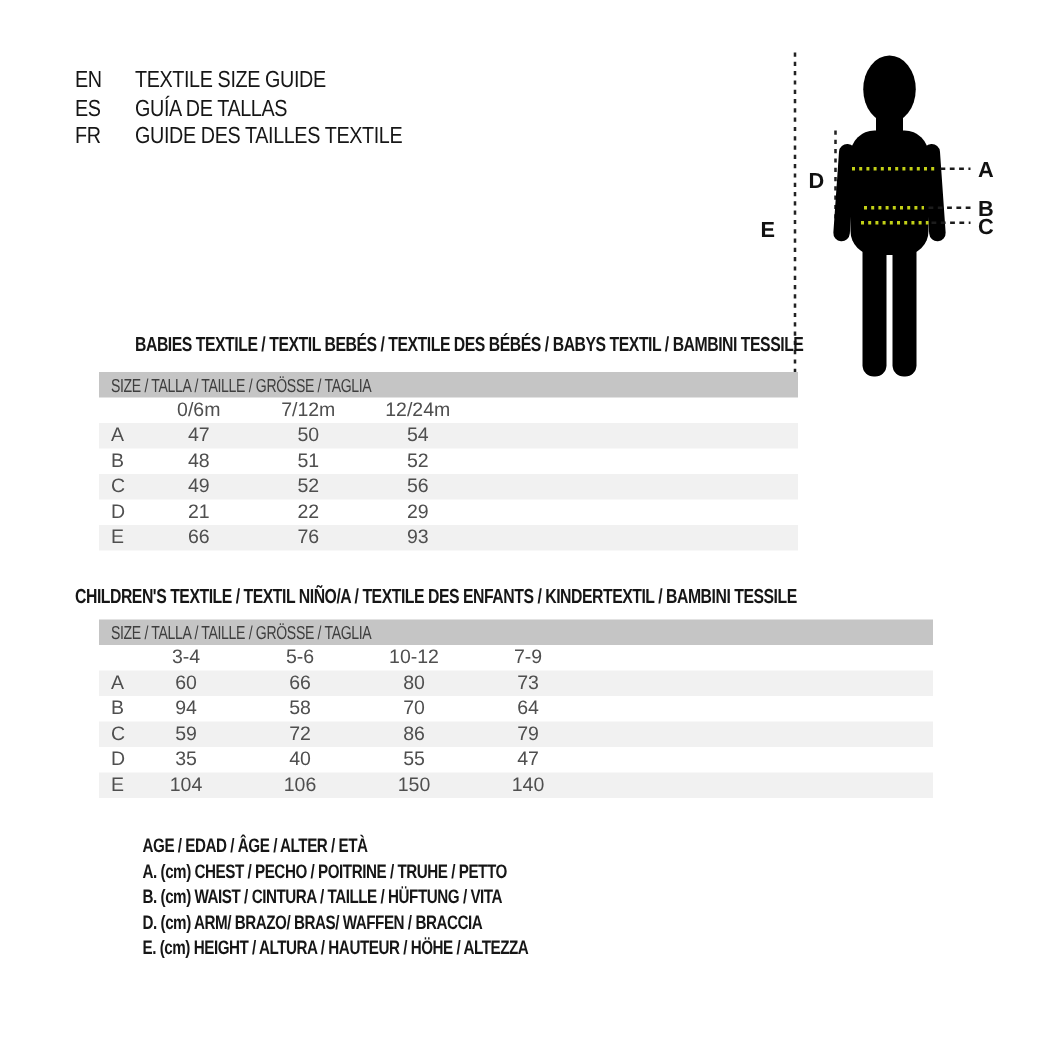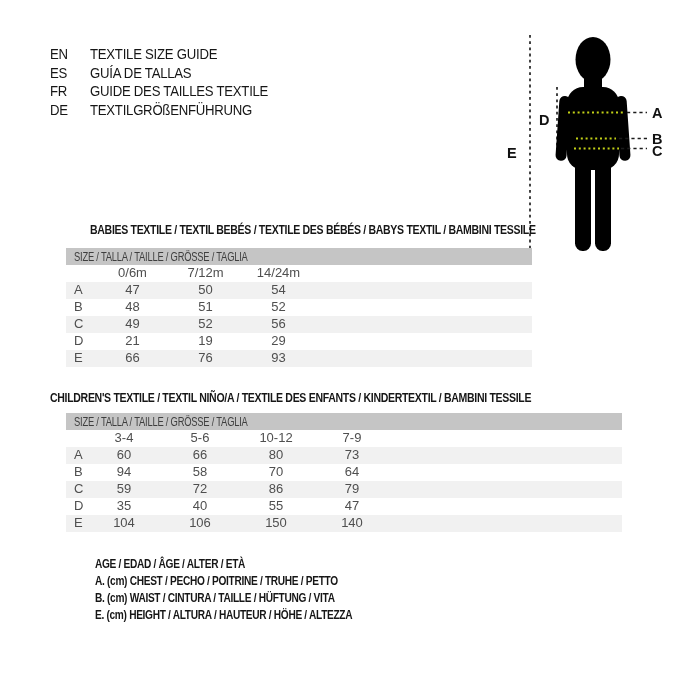--- a/index.html
+++ b/index.html
@@ -58,24 +58,20 @@
       <span class="cnd sx85">TEXTILE SIZE GUIDE</span>
     </div>
     <div class="lang-row">
       <span class="lang-code"><span class="cnd sx85">ES</span></span>
       <span class="cnd sx85">GUÍA DE TALLAS</span>
     </div>
     <div class="lang-row">
       <span class="lang-code"><span class="cnd sx85">FR</span></span>
       <span class="cnd sx85">GUIDE DES TAILLES TEXTILE</span>
     </div>
-    <div class="lang-row">
-      <span class="lang-code"><span class="cnd sx85">DE</span></span>
-      <span class="cnd sx85">TEXTILGRÖßENFÜHRUNG</span>
-    </div>
   </div>
 
   <svg class="diagram" width="212" height="235" viewBox="0 0 212 235">
 
     <line x1="42" y1="10" x2="42" y2="227" stroke="#222" stroke-width="1.7" stroke-dasharray="2.8 3.4"></line>
     <text x="19" y="133">E</text>
 
     <line x1="69" y1="62" x2="69" y2="126" stroke="#222" stroke-width="1.7" stroke-dasharray="2.8 3.4"></line>
     <text x="51" y="100">D</text>
 
@@ -106,21 +102,21 @@
     <span class="cnd sx80">BABIES TEXTILE / TEXTIL BEBÉS / TEXTILE DES BÉBÉS / BABYS TEXTIL  / BAMBINI TESSILE</span>
   </div>
   <div class="size-table babies-table">
     <div class="tbl-header">
       <span class="cnd sx75">SIZE / TALLA / TAILLE / GRÖSSE / TAGLIA</span>
     </div>
     <div class="tbl-row">
       <span class="c-letter"></span>
       <span class="c-val">0/6m</span>
       <span class="c-val">7/12m</span>
-      <span class="c-val">14/24m</span>
+      <span class="c-val">12/24m</span>
     </div>
     <div class="tbl-row stripe">
       <span class="c-letter">A</span>
       <span class="c-val">47</span>
       <span class="c-val">50</span>
       <span class="c-val">54</span>
     </div>
     <div class="tbl-row">
       <span class="c-letter">B</span>
       <span class="c-val">48</span>
@@ -129,21 +125,21 @@
     </div>
     <div class="tbl-row stripe">
       <span class="c-letter">C</span>
       <span class="c-val">49</span>
       <span class="c-val">52</span>
       <span class="c-val">56</span>
     </div>
     <div class="tbl-row">
       <span class="c-letter">D</span>
       <span class="c-val">21</span>
-      <span class="c-val">19</span>
+      <span class="c-val">22</span>
       <span class="c-val">29</span>
     </div>
     <div class="tbl-row stripe">
       <span class="c-letter">E</span>
       <span class="c-val">66</span>
       <span class="c-val">76</span>
       <span class="c-val">93</span>
     </div>
   </div>
 
@@ -202,17 +198,20 @@
     <div class="legend-row">
       <span class="cnd sx80">AGE / EDAD / ÂGE / ALTER / ETÀ</span>
     </div>
     <div class="legend-row">
       <span class="cnd sx80">A. (cm) CHEST / PECHO / POITRINE / TRUHE / PETTO</span>
     </div>
     <div class="legend-row">
       <span class="cnd sx80">B. (cm) WAIST / CINTURA / TAILLE / HÜFTUNG / VITA</span>
     </div>
     <div class="legend-row">
+      <span class="cnd sx80">D. (cm) ARM/ BRAZO/ BRAS/ WAFFEN / BRACCIA</span>
+    </div>
+    <div class="legend-row">
       <span class="cnd sx80">E. (cm) HEIGHT / ALTURA / HAUTEUR / HÖHE / ALTEZZA</span>
     </div>
   </div>
 
 </div>
 
 </body></html>

